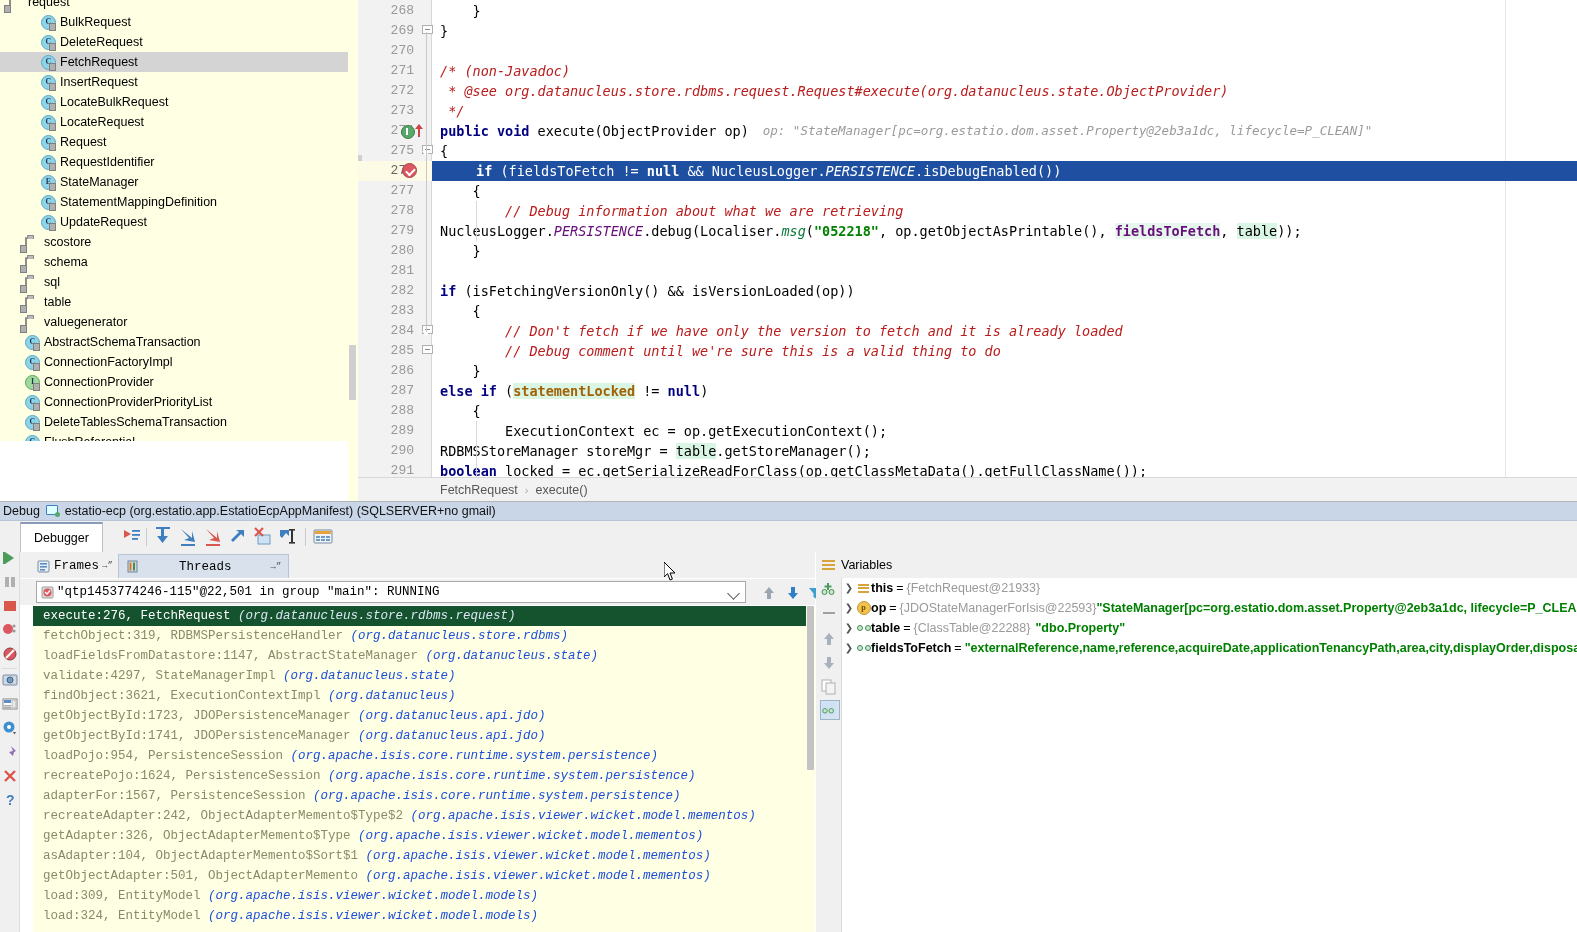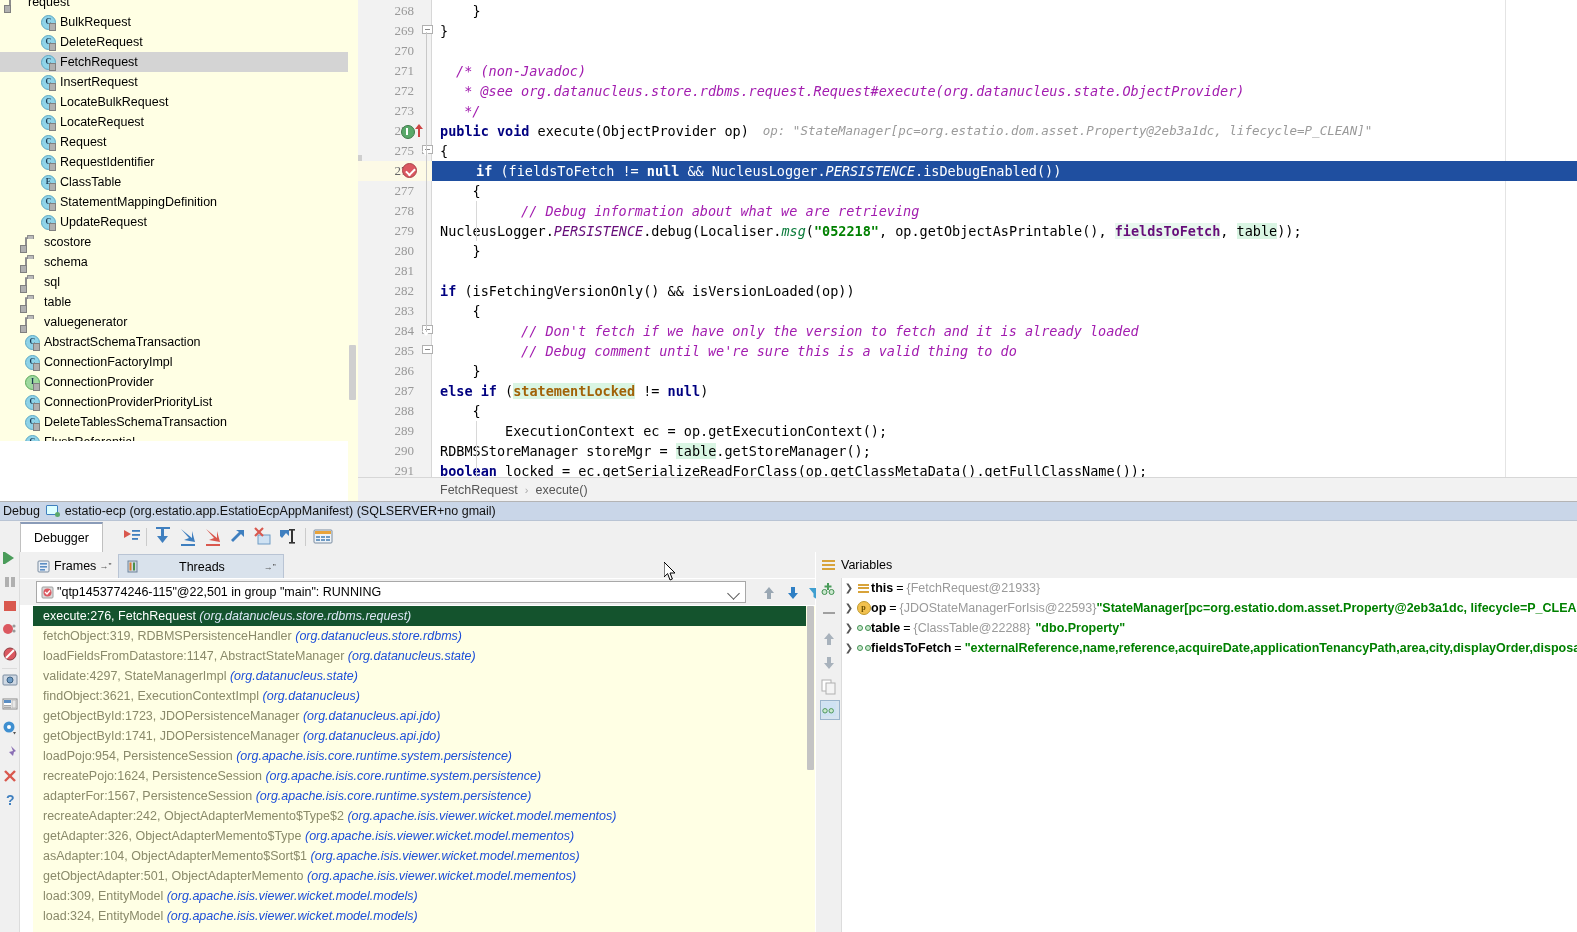--- a/index.html
+++ b/index.html
@@ -59,28 +59,28 @@
   .editor{position:absolute;left:358px;top:0;width:1219px;height:477px;background:#fff;overflow:hidden;}
   .gutter{position:absolute;left:0;top:0;width:74px;height:477px;background:#f2f2f2;}
   .gutter-sep{position:absolute;left:73px;top:0;width:1px;height:477px;background:#d7d7d7;}
   .leftstrip{position:absolute;left:0;top:0;width:4px;height:477px;background:#f2f2f2;}
   .leftstrip .mk{position:absolute;left:0;width:4px;height:24px;background:#cfcfcf;}
 
   .lines{position:absolute;left:0;top:0;width:1219px;height:477px;
     font-family:"DejaVu Sans Mono","Liberation Mono",monospace;font-size:13.5px;}
   .ln{position:absolute;height:20px;line-height:20px;white-space:pre;}
   .lnum{position:absolute;width:56px;text-align:right;color:#999;height:20px;line-height:20px;
-    font-family:Liberation Serif, serif;font-size:13px;}
+    font-family:Liberation Mono, monospace;font-size:13px;}
   .code{position:absolute;left:82px;height:20px;line-height:20px;white-space:pre;color:#000;}
   .rowhl{position:absolute;left:0;width:1219px;height:20px;background:#fdfae6;}
   .selrow{position:absolute;left:74px;width:1145px;height:20px;background:#1f4fa0;}
 
   
   .kw{color:#000080;font-weight:bold;}
-  .cmt{color:#a21caf;font-style:italic;margin-left:16px;}
+  .cmt{color:#b91c1c;font-style:italic;}
   .str{color:#008000;font-weight:bold;}
   .fld{color:#660e7a;font-style:italic;}
   .mth{color:#0a7a3a;font-style:italic;}
   .hlgreen{background:#d9f5e3;}
   .hlpurple{background:#e8f7ee;color:#660e7a;font-weight:bold;}
   .inlinehint{color:#9a9a9a;font-style:italic;font-size:12.5px;}
   .onsel{color:#fff;}
   .onsel .kw{color:#fff;font-weight:bold;}
   .onsel .fld{color:#fff;font-style:italic;}
 
@@ -127,21 +127,21 @@
     background:#fff;border:1px solid #c0c0c0;border-bottom:none;border-top:2px solid #8a9bb8;
     display:flex;align-items:center;font-size:12.5px;box-sizing:border-box;}
   .tbtn{position:absolute;top:4px;width:22px;height:22px;}
   .tb-sep{position:absolute;top:6px;width:1px;height:18px;background:#cbcbcb;}
 
   
   .dbg-left{position:absolute;left:0;top:21px;width:19px;height:410px;background:#f0f0f0;border-right:1px solid #dcdcdc;}
   .lbtn{position:absolute;left:2px;width:16px;height:16px;}
 
   
-  .frames-panel{position:absolute;left:20px;top:51px;width:946px;height:380px;background:#fff;}
+  .frames-panel{position:absolute;left:20px;top:51px;width:946px;height:380px;background:#fff;font-family:Liberation Mono, monospace;}
   .ftabs{position:absolute;left:0;top:0;width:795px;height:26px;background:#f0f0f0;}
   .ftab{position:absolute;top:2px;height:24px;padding:0 7px;display:flex;align-items:center;
     font-size:12.5px;box-sizing:border-box;}
   .ftab.active{background:#d9e2ec;border:1px solid #b9c4d4;border-bottom:none;gap:36px;}
   .pin{font-size:9px;color:#555;margin-left:3px;}
   .thread-row{position:absolute;left:0;top:27px;width:795px;height:26px;background:#f0f0f0;}
   .thread-combo{position:absolute;left:16px;top:2px;width:710px;height:22px;background:#fff;
     border:1px solid #a8a8a8;display:flex;align-items:center;padding:0 4px;box-sizing:border-box;font-size:12.5px;}
   .chev{position:absolute;right:7px;top:7px;width:8px;height:8px;border-left:1.6px solid #555;border-bottom:1.6px solid #555;transform:rotate(-45deg);}
   .tr-btn{position:absolute;top:5px;width:18px;height:18px;}
@@ -240,21 +240,21 @@
         <div class="node i2">
           <span class="ico">
             <span class="ico-c">C<span class="lockdot"></span></span>
           </span>
           <span class="node-label">RequestIdentifier</span>
         </div>
         <div class="node i2">
           <span class="ico">
             <span class="ico-e">E<span class="lockdot"></span></span>
           </span>
-          <span class="node-label">ClassTable</span>
+          <span class="node-label">StateManager</span>
         </div>
         <div class="node i2">
           <span class="ico">
             <span class="ico-c">C<span class="lockdot"></span></span>
           </span>
           <span class="node-label">StatementMappingDefinition</span>
         </div>
         <div class="node i2">
           <span class="ico">
             <span class="ico-c">C<span class="lockdot"></span></span>

